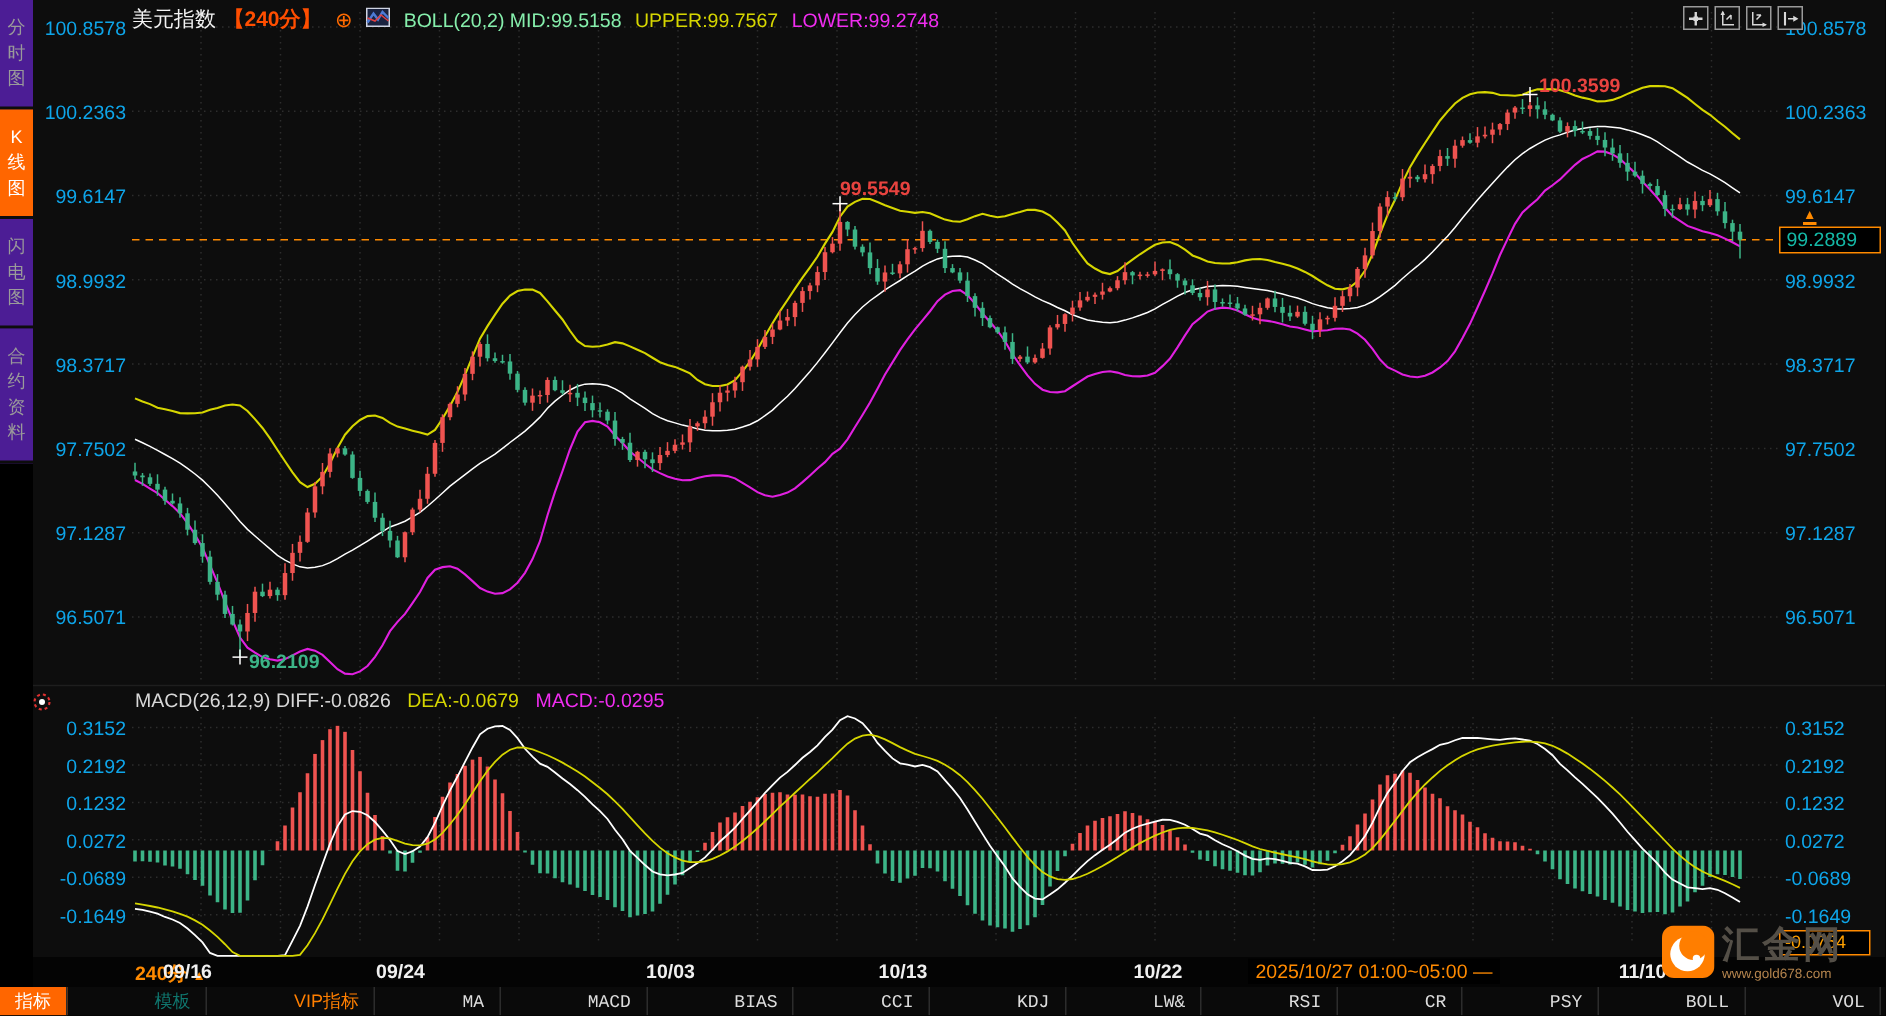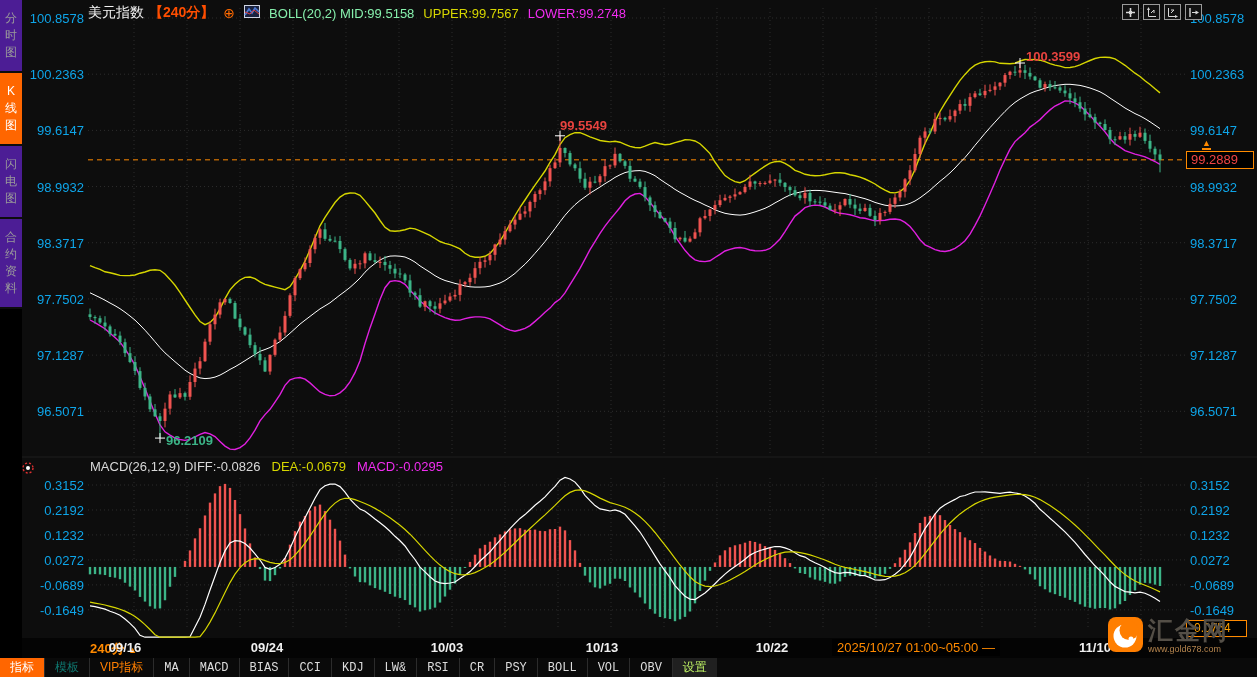--- a/index.html
+++ b/index.html
@@ -33,36 +33,36 @@
 
   
   .ylab{position:absolute;font-size:13px;color:#0ea5e9;z-index:2;line-height:15px;}
   .ylab.l{left:20px;width:64px;text-align:right;}
   .ylab.r{left:1190px;width:66px;text-align:left;}
 
   
   .ann{position:absolute;z-index:3;font-size:13px;font-weight:bold;white-space:nowrap;}
   .ann.red{color:#e8433f;}
   .ann.grn{color:#3cb487;}
-  .cur-box{position:absolute;left:1186px;top:151px;width:62px;height:16px;border:1px solid #ff8a00;background:#000;color:#ef4444;font-size:13px;line-height:16px;padding-left:4px;z-index:3;}
+  .cur-box{position:absolute;left:1186px;top:151px;width:62px;height:16px;border:1px solid #ff8a00;background:#000;color:#14b8a6;font-size:13px;line-height:16px;padding-left:4px;z-index:3;}
   .cur-marker{position:absolute;left:1202px;top:138px;color:#ff8a00;font-size:9px;z-index:3;border-bottom:2px solid #ff8a00;line-height:10px;}
   .macd-cur-box{position:absolute;left:1186px;top:620px;width:56px;height:15px;border:1px solid #ff8a00;background:#000;color:#ffa000;font-size:12px;line-height:15px;padding-left:3px;z-index:2;}
 
   
   .sun-icon{position:absolute;left:20px;top:460px;z-index:3;}
 
   
   .taxis{position:absolute;left:0;top:638px;width:1257px;height:20px;background:#040404;z-index:3;}
   .taxis .period{position:absolute;left:90px;top:2px;color:#ff8a00;font-size:13px;font-weight:bold;cursor:pointer;}
   .taxis .period .arr{font-size:9px;}
   .ttick{position:absolute;top:2px;transform:translateX(-50%);color:#f0f0f0;font-size:13px;font-weight:bold;}
   .range-lab{position:absolute;left:832px;top:1px;background:#000;color:#ff8a00;font-size:13px;padding:1px 5px;z-index:3;white-space:nowrap;}
 
   
-  .tbar{position:absolute;left:0;top:658px;width:1257px;height:19px;background:#0a0a0a;display:flex;align-items:stretch;z-index:6;font-size:12px;}
+  .tbar{position:absolute;left:0;top:658px;width:1257px;height:19px;background:#0a0a0a;display:flex;align-items:stretch;z-index:6;font-size:12px;gap:48px;}
   .titem{display:flex;align-items:center;padding:0 10px;border-right:1px solid #2c2c2c;color:#0f766e;cursor:pointer;white-space:nowrap;}
   .titem.mono{font-family:"Liberation Mono","DejaVu Sans Mono",monospace;color:#ddd;}
   .titem.active{background:#ff6600;color:#fff;}
   .titem.vip{color:#ff7f00;}
   .titem.settings{background:#202020;color:#bef264;border-right:none;}
 
   
   .logo{position:absolute;left:1108px;top:617px;z-index:5;display:flex;align-items:flex-start;cursor:pointer;}
   .logo .txtcol{margin-left:5px;}
   .logo .nm{font-size:25px;font-weight:bold;color:#544f47;letter-spacing:2px;line-height:26px;}

